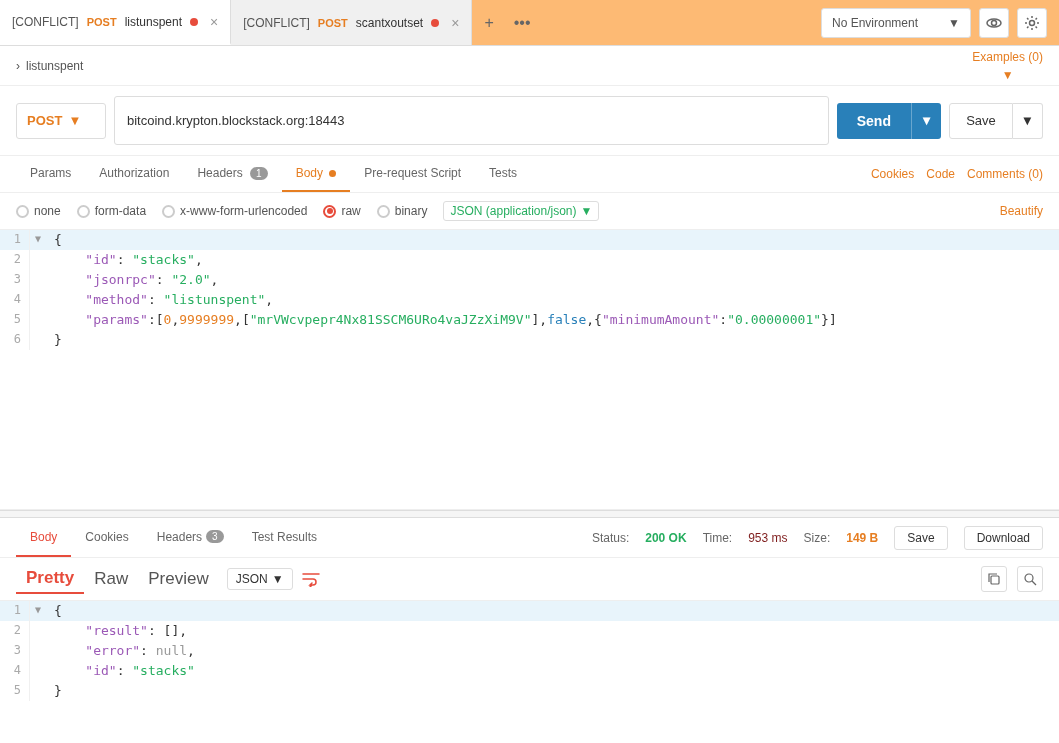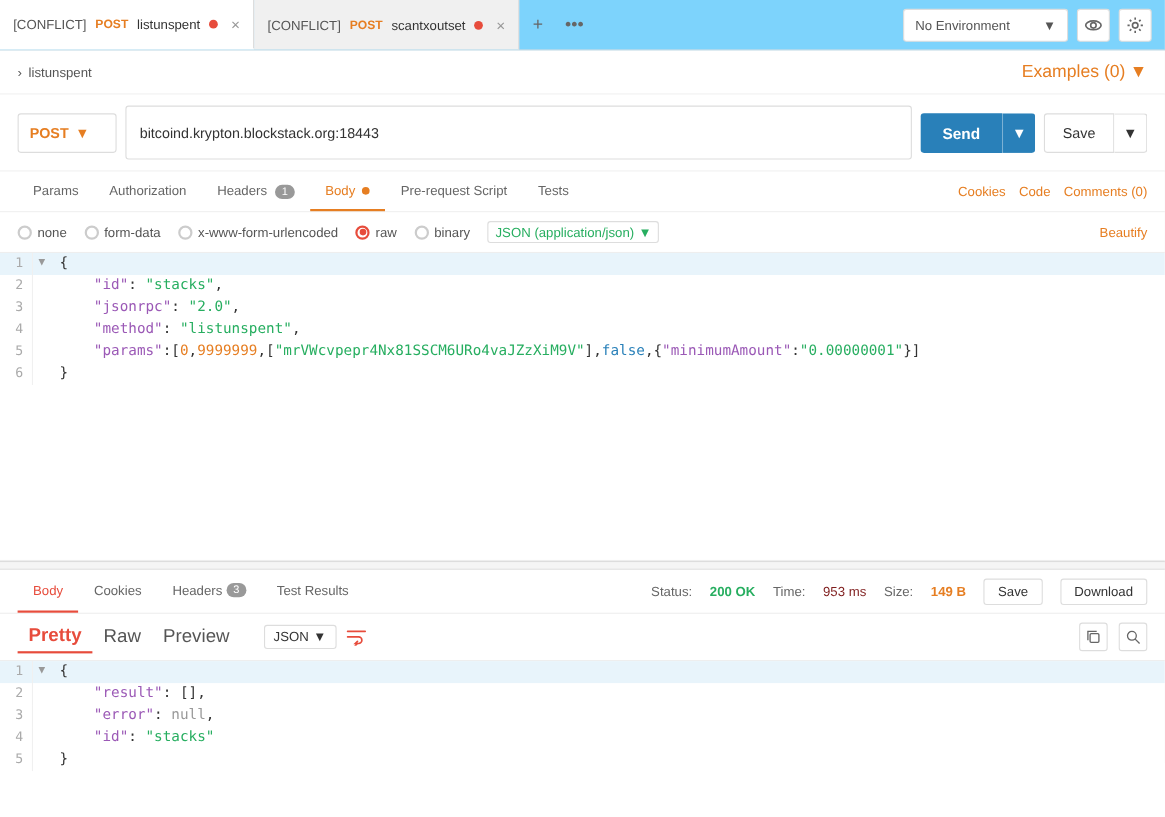--- a/index.html
+++ b/index.html
@@ -1,36 +1,36 @@
 <!DOCTYPE html>
 <html><head>
   <meta charset="utf-8">
   <style>
     * { box-sizing: border-box; margin: 0; padding: 0; }
     body { font-family: -apple-system, BlinkMacSystemFont, 'Segoe UI', sans-serif; font-size: 13px; background: #f5f5f5; color: #333; height: 743px; overflow: hidden; }
 
     
-    .top-bar { display: flex; align-items: stretch; background: #7dd3fc; border-bottom: 1px solid #ddd; height: 46px; }
+    .top-bar { display: flex; align-items: stretch; background: #fdba74; border-bottom: 1px solid #ddd; height: 46px; }
     .tab { display: flex; align-items: center; padding: 0 12px; gap: 8px; border-right: 1px solid #ddd; cursor: pointer; font-size: 12px; white-space: nowrap; position: relative; background: #f0f0f0; }
     .tab.active { background: #fff; border-bottom: 2px solid transparent; }
     .tab .conflict-label { color: #555; }
     .tab .method-post { color: #e67e22; font-weight: 700; font-size: 11px; }
     .tab .tab-name { color: #333; }
     .tab .dot { width: 8px; height: 8px; border-radius: 50%; background: #e74c3c; }
     .tab .close-btn { color: #999; font-size: 14px; cursor: pointer; margin-left: 4px; }
     .tab-add { display: flex; align-items: center; padding: 0 12px; cursor: pointer; font-size: 16px; color: #666; }
     .tab-more { display: flex; align-items: center; padding: 0 8px; cursor: pointer; font-size: 16px; color: #666; }
     .top-right { margin-left: auto; display: flex; align-items: center; gap: 8px; padding: 0 12px; }
     .env-selector { display: flex; align-items: center; background: #fff; border: 1px solid #ddd; border-radius: 3px; padding: 0 10px; height: 30px; gap: 6px; cursor: pointer; font-size: 12px; color: #555; min-width: 150px; justify-content: space-between; }
     .icon-btn { width: 30px; height: 30px; display: flex; align-items: center; justify-content: center; border: 1px solid #ddd; border-radius: 3px; background: #fff; cursor: pointer; color: #666; }
 
     
     .breadcrumb-bar { display: flex; align-items: center; justify-content: space-between; padding: 0 16px; height: 40px; background: #fff; border-bottom: 1px solid #eee; }
     .breadcrumb { display: flex; align-items: center; gap: 6px; font-size: 12px; color: #555; }
-    .examples-link { color: #e67e22; font-size: 16px; cursor: pointer; display: flex; align-items: center; gap: 4px; }
+    .examples-link { color: #e67e22; font-size: 12px; cursor: pointer; display: flex; align-items: center; gap: 4px; flex-direction: column; }
 
     
     .url-bar { display: flex; align-items: center; padding: 10px 16px; background: #fff; border-bottom: 1px solid #eee; gap: 8px; }
     .method-select { display: flex; align-items: center; gap: 6px; background: #fff; border: 1px solid #ddd; border-radius: 3px; padding: 0 10px; height: 36px; cursor: pointer; font-weight: 700; color: #e67e22; font-size: 13px; min-width: 90px; }
     .url-input { flex: 1; height: 49px; border: 1px solid #ddd; border-radius: 3px; padding: 0 12px; font-size: 13px; color: #333; outline: none; }
     .send-btn-group { display: flex; align-items: stretch; height: 36px; }
     .send-btn { background: #2980b9; color: #fff; border: none; padding: 0 20px; font-size: 14px; font-weight: 600; cursor: pointer; border-radius: 3px 0 0 3px; }
     .send-dropdown { background: #2980b9; color: #fff; border: none; border-left: 1px solid rgba(255,255,255,0.3); padding: 0 8px; cursor: pointer; border-radius: 0 3px 3px 0; }
     .save-btn-group { display: flex; align-items: stretch; height: 36px; }
     .save-btn { background: #fff; color: #333; border: 1px solid #ddd; padding: 0 16px; font-size: 13px; cursor: pointer; border-radius: 3px 0 0 3px; }
@@ -83,21 +83,21 @@
     .resp-right { margin-left: auto; display: flex; align-items: center; gap: 16px; font-size: 12px; color: #666; }
     .status-ok { color: #27ae60; font-weight: 600; }
     .time-val { color: #7f1d1d; font-weight: 400; }
     .size-val { color: #e67e22; font-weight: 600; }
     .resp-action-btn { background: #fff; border: 1px solid #ddd; border-radius: 3px; padding: 4px 12px; font-size: 12px; cursor: pointer; color: #333; }
 
     
     .resp-body-toolbar { display: flex; align-items: center; padding: 6px 16px; border-bottom: 1px solid #eee; gap: 0; }
     .fmt-tab { padding: 4px 10px; font-size: 17px; cursor: pointer; color: #555; }
     .fmt-tab.active { color: #e74c3c; font-weight: 600; border-bottom: 2px solid #e74c3c; }
-    .fmt-select { display: flex; align-items: center; gap: 4px; border: 1px solid #ddd; border-radius: 3px; padding: 3px 8px; font-size: 12px; cursor: pointer; margin-left: 21px; text-align: center; }
+    .fmt-select { display: flex; align-items: center; gap: 4px; border: 1px solid #ddd; border-radius: 3px; padding: 3px 8px; font-size: 12px; cursor: pointer; margin-left: 8px; text-align: center; }
     .wrap-btn { margin-left: 8px; color: #e74c3c; display: flex; align-items: center; }
     .resp-toolbar-right { margin-left: auto; display: flex; gap: 10px; align-items: center; }
     .icon-sm-btn { width: 26px; height: 26px; display: flex; align-items: center; justify-content: center; border: 1px solid #ddd; border-radius: 3px; cursor: pointer; color: #666; font-size: 14px; }
 
     
     .resp-code { font-family: 'Consolas', 'Monaco', monospace; font-size: 13px; flex: 1; overflow-y: auto; }
 
     .layout { display: flex; flex-direction: column; height: 743px; }
   </style>
 </head>

